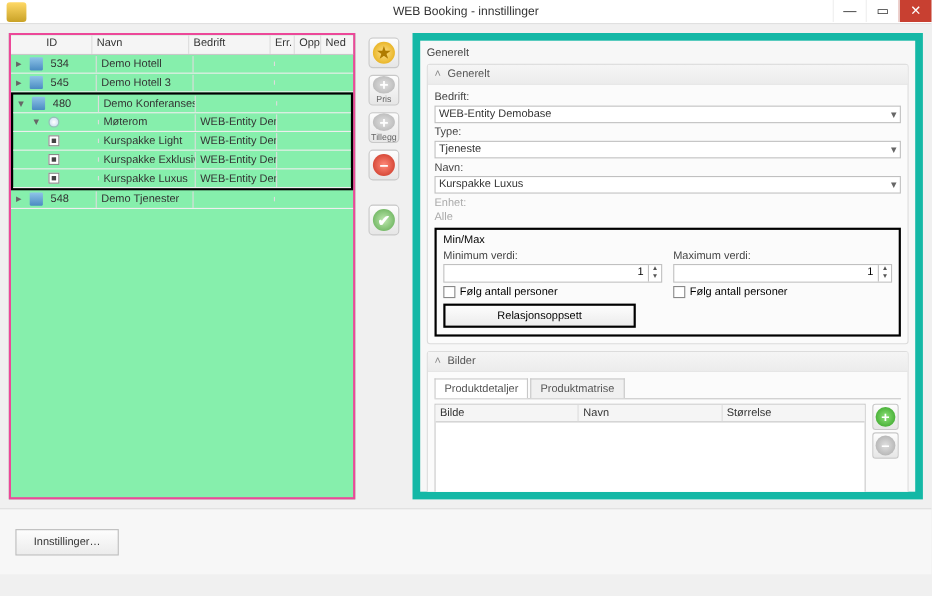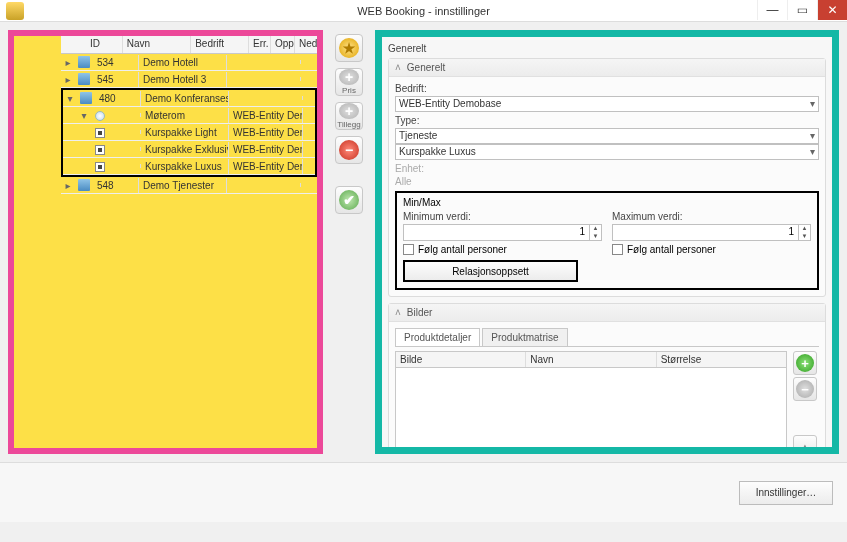--- a/index.html
+++ b/index.html
@@ -5,21 +5,21 @@
 * { box-sizing: border-box; margin: 0; padding: 0; font-family: Tahoma, Arial, sans-serif; font-size: 10px; }
 body { background: #f0f0f0; width: 847px; height: 542px; overflow: hidden; }
 .titlebar { height: 22px; background: #fff; display: flex; align-items: center; position: relative; border-bottom: 1px solid #ddd; }
 .titlebar .logo { width: 18px; height: 18px; margin-left: 6px; border-radius: 3px; background: linear-gradient(#ffd966,#c9a227); display: inline-block; }
 .titlebar .title { position: absolute; left: 50%; transform: translateX(-50%); font-size: 11px; color: #333; }
 .winbtns { position: absolute; right: 0; top: 0; display: flex; }
 .winbtn { width: 30px; height: 20px; display: flex; align-items: center; justify-content: center; font-size: 12px; color: #333; border-left: 1px solid #eee; }
 .winbtn.close { background: #c84031; color: #fff; }
 .content { display: flex; height: 440px; padding: 8px; gap: 6px; }
 .leftpane { width: 315px; display: flex; flex-direction: column; }
-.grid { border: 6px solid #ec4899; background: #fde047; flex: 1; padding-left: 47px; }
+.grid { border: 2px solid #ec4899; background: #86efac; flex: 1; }
 .ghead { display: flex; background: #f5f5f5; border-bottom: 1px solid #c8c8c8; height: 18px; }
 .gcol { border-right: 1px solid #ddd; padding: 2px 4px; color: #333; }
 .c-exp { width: 14px; border-right: none; }
 .c-exp2 { width: 14px; border-right: none; }
 .c-id { width: 46px; }
 .c-navn { width: 88px; }
 .c-bedr { width: 74px; }
 .c-err { width: 22px; }
 .c-opp { width: 24px; text-align: right; }
 .c-ned { width: 22px; border-right: none; }
@@ -67,21 +67,21 @@
 .imgtable { display: flex; }
 .imggrid { flex: 1; border: 1px solid #c8c8c8; background: #fff; height: 126px; }
 .imghead { display: flex; background: #f5f5f5; border-bottom: 1px solid #c8c8c8; height: 16px; }
 .imgcol { flex: 1; padding: 2px 4px; border-right: 1px solid #ddd; color: #333; }
 .imgtools { width: 32px; display: flex; flex-direction: column; align-items: center; padding-left: 4px; gap: 2px; }
 .smbtn { width: 24px; height: 24px; border-radius: 3px; border: 1px solid #c8c8c8; background: linear-gradient(#fdfdfd,#e6e6e6); display: flex; align-items: center; justify-content: center; }
 .smcirc { width: 18px; height: 18px; border-radius: 50%; display: flex; align-items: center; justify-content: center; color: #fff; font-weight: bold; font-size: 13px; }
 .g-add { background: radial-gradient(#8ee27a,#2f9e1f); }
 .g-rem { background: radial-gradient(#e0e0e0,#a8a8a8); }
 .arrow { color: #888; font-size: 13px; }
-.footer { height: 60px; border-top: 1px solid #ddd; padding: 16px 14px; display: flex; justify-content: flex-end; align-items: center; background: #f7f7f7; }
+.footer { height: 60px; border-top: 1px solid #ddd; padding: 16px 14px; display: flex; justify-content: space-between; align-items: center; background: #f7f7f7; }
 .fbtn { width: 94px; height: 24px; border: 1px solid #bcbcbc; background: linear-gradient(#fdfdfd,#ececec); display: flex; align-items: center; justify-content: center; color: #333; }
 .fbtn.primary { background: linear-gradient(#eaf3fb,#cfe4f5); border-color: #9fc1e0; }
 .rightbtns { display: flex; gap: 10px; }
 </style>
 </head>
 <body>
 
 <div class="titlebar">
   <span class="logo"></span>
   <span class="title">WEB Booking - innstillinger</span>
@@ -200,20 +200,21 @@
     <div class="group">
       <div class="grouphdr">
         <span class="chev">˄</span>
         <span>Generelt</span>
       </div>
       <div class="groupbody">
         <span class="lbl">Bedrift:</span>
         <div class="combo"><span>WEB-Entity Demobase</span></div>
         <span class="lbl" style="margin-top:3px">Type:</span>
         <div class="combo"><span>Tjeneste</span></div>
+        <span class="lbl" style="margin-top:3px">Navn:</span>
         <div class="combo"><span>Kurspakke Luxus</span></div>
         <span class="lbl dimlbl" style="margin-top:3px">Enhet:</span>
         <span class="dimlbl">Alle</span>
 
         <div class="minmax" style="margin-top:4px">
           <span>Min/Max</span>
           <div class="mmrow" style="margin-top:3px">
             <div class="mmcol">
               <span class="lbl">Minimum verdi:</span>
               <div class="spin">

